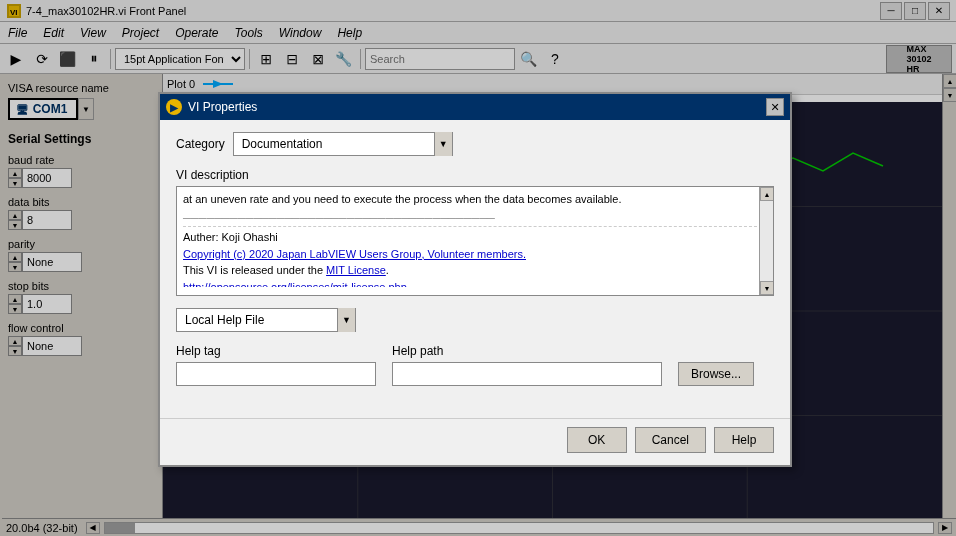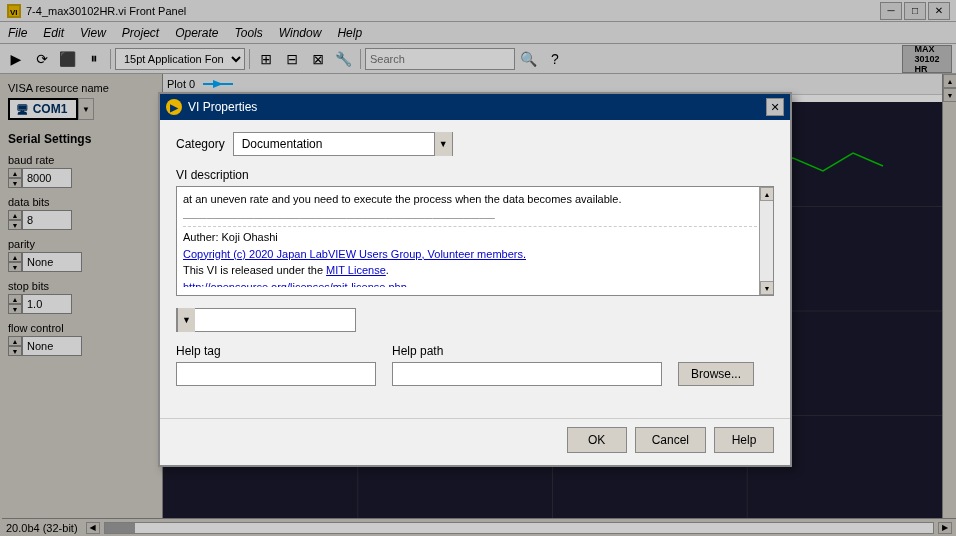--- a/index.html
+++ b/index.html
@@ -574,21 +574,21 @@
   <div class="toolbar-sep"></div>
   <div class="toolbar-btn">⊞</div>
   <div class="toolbar-btn">⊟</div>
   <div class="toolbar-btn">⊠</div>
   <div class="toolbar-btn">🔧</div>
   <div class="toolbar-sep"></div>
   <input class="search-box" type="text" placeholder="Search" style="">
   <div class="toolbar-btn">🔍</div>
   <div class="toolbar-btn">?</div>
 
-  <div style="margin-left:auto;width:50px;height:28px;background:#c0c0c0;border:1px solid #888;display:flex;align-items:center;justify-content:center;font-size:9px;font-weight:bold;">MAX<br>30102<br>HR</div>
+  <div style="margin-left:auto;width:66px;height:28px;background:#c0c0c0;border:1px solid #888;display:flex;align-items:center;justify-content:center;font-size:9px;font-weight:bold;">MAX<br>30102<br>HR</div>
 </div>
 
 <div class="main-area">
 
   <div class="left-panel">
     <div class="visa-label">VISA resource name</div>
     <div class="com-dropdown">
       <div class="com-display">
         <span style="margin-right:4px;font-size:10px;">🖥</span>
         <span>COM1</span>
@@ -738,20 +738,21 @@
         </div>
         <div class="vi-desc-scrollbar">
           <div class="sb-btn">▲</div>
           <div class="sb-track"></div>
           <div class="sb-btn">▼</div>
         </div>
       </div>
 
       <div class="help-dropdown-row">
         <div class="help-dropdown">
+          <span class="help-dropdown-value">Local Help File</span>
           <div class="help-dropdown-arrow">▼</div>
         </div>
       </div>
 
       <div class="help-fields-row">
         <div class="help-field">
           <span class="help-field-label">Help tag</span>
           <input class="help-field-input" type="text" value="" style="">
         </div>
         <div class="help-field">

